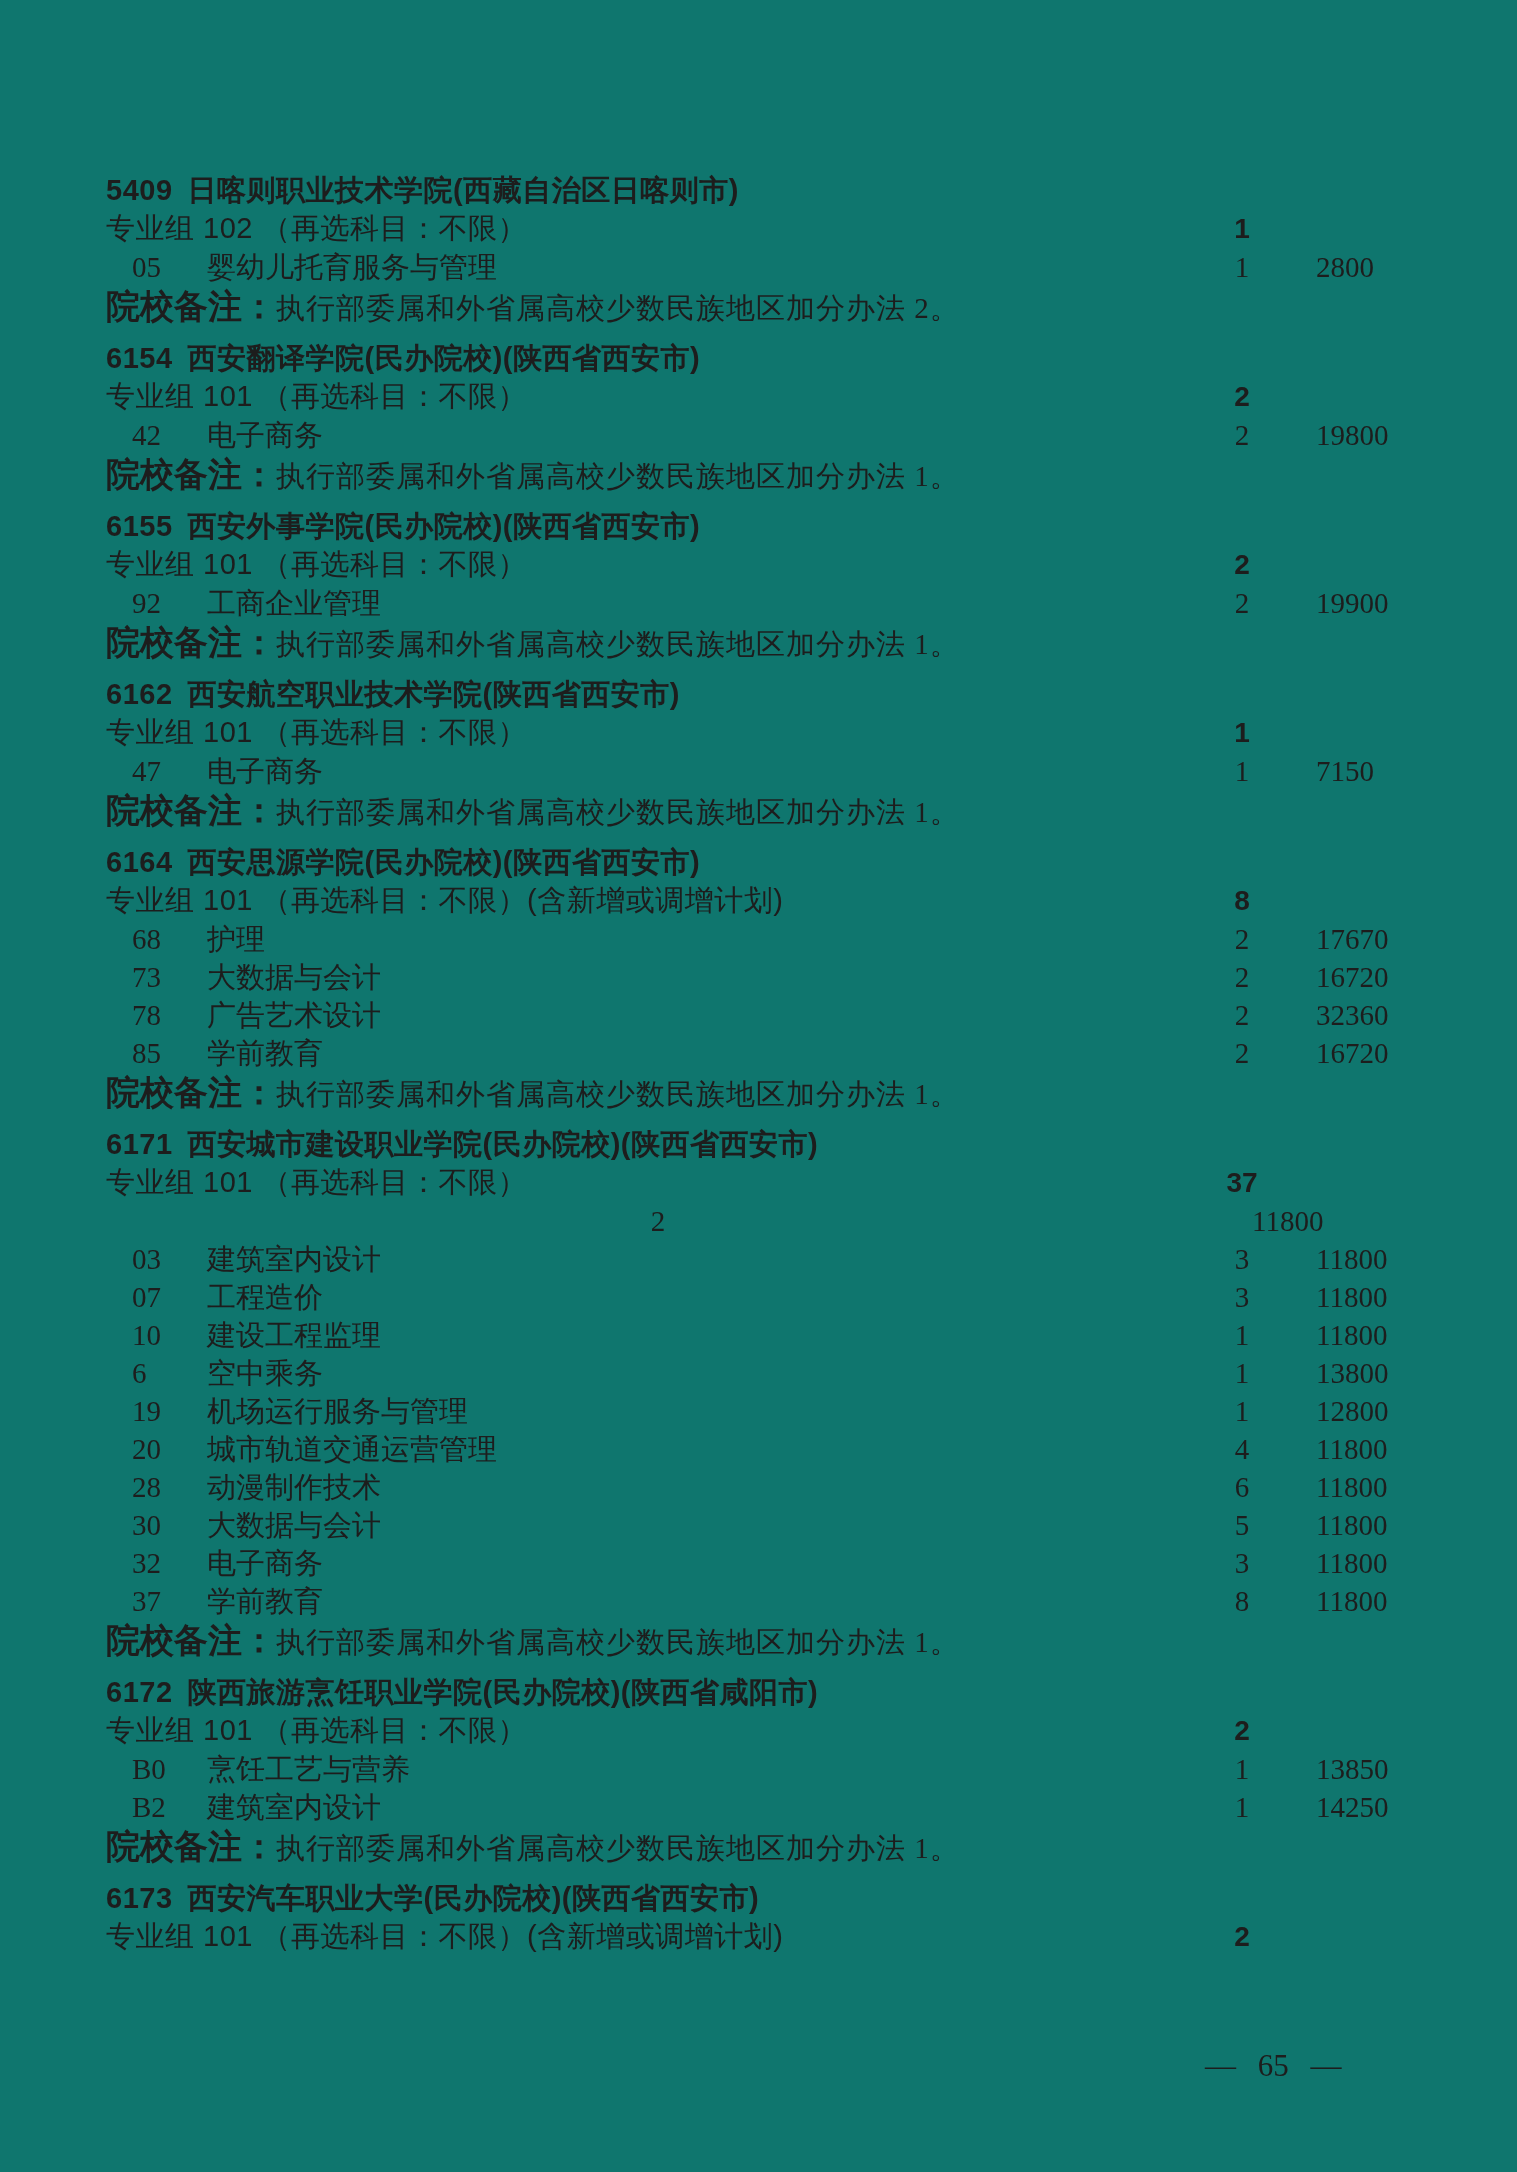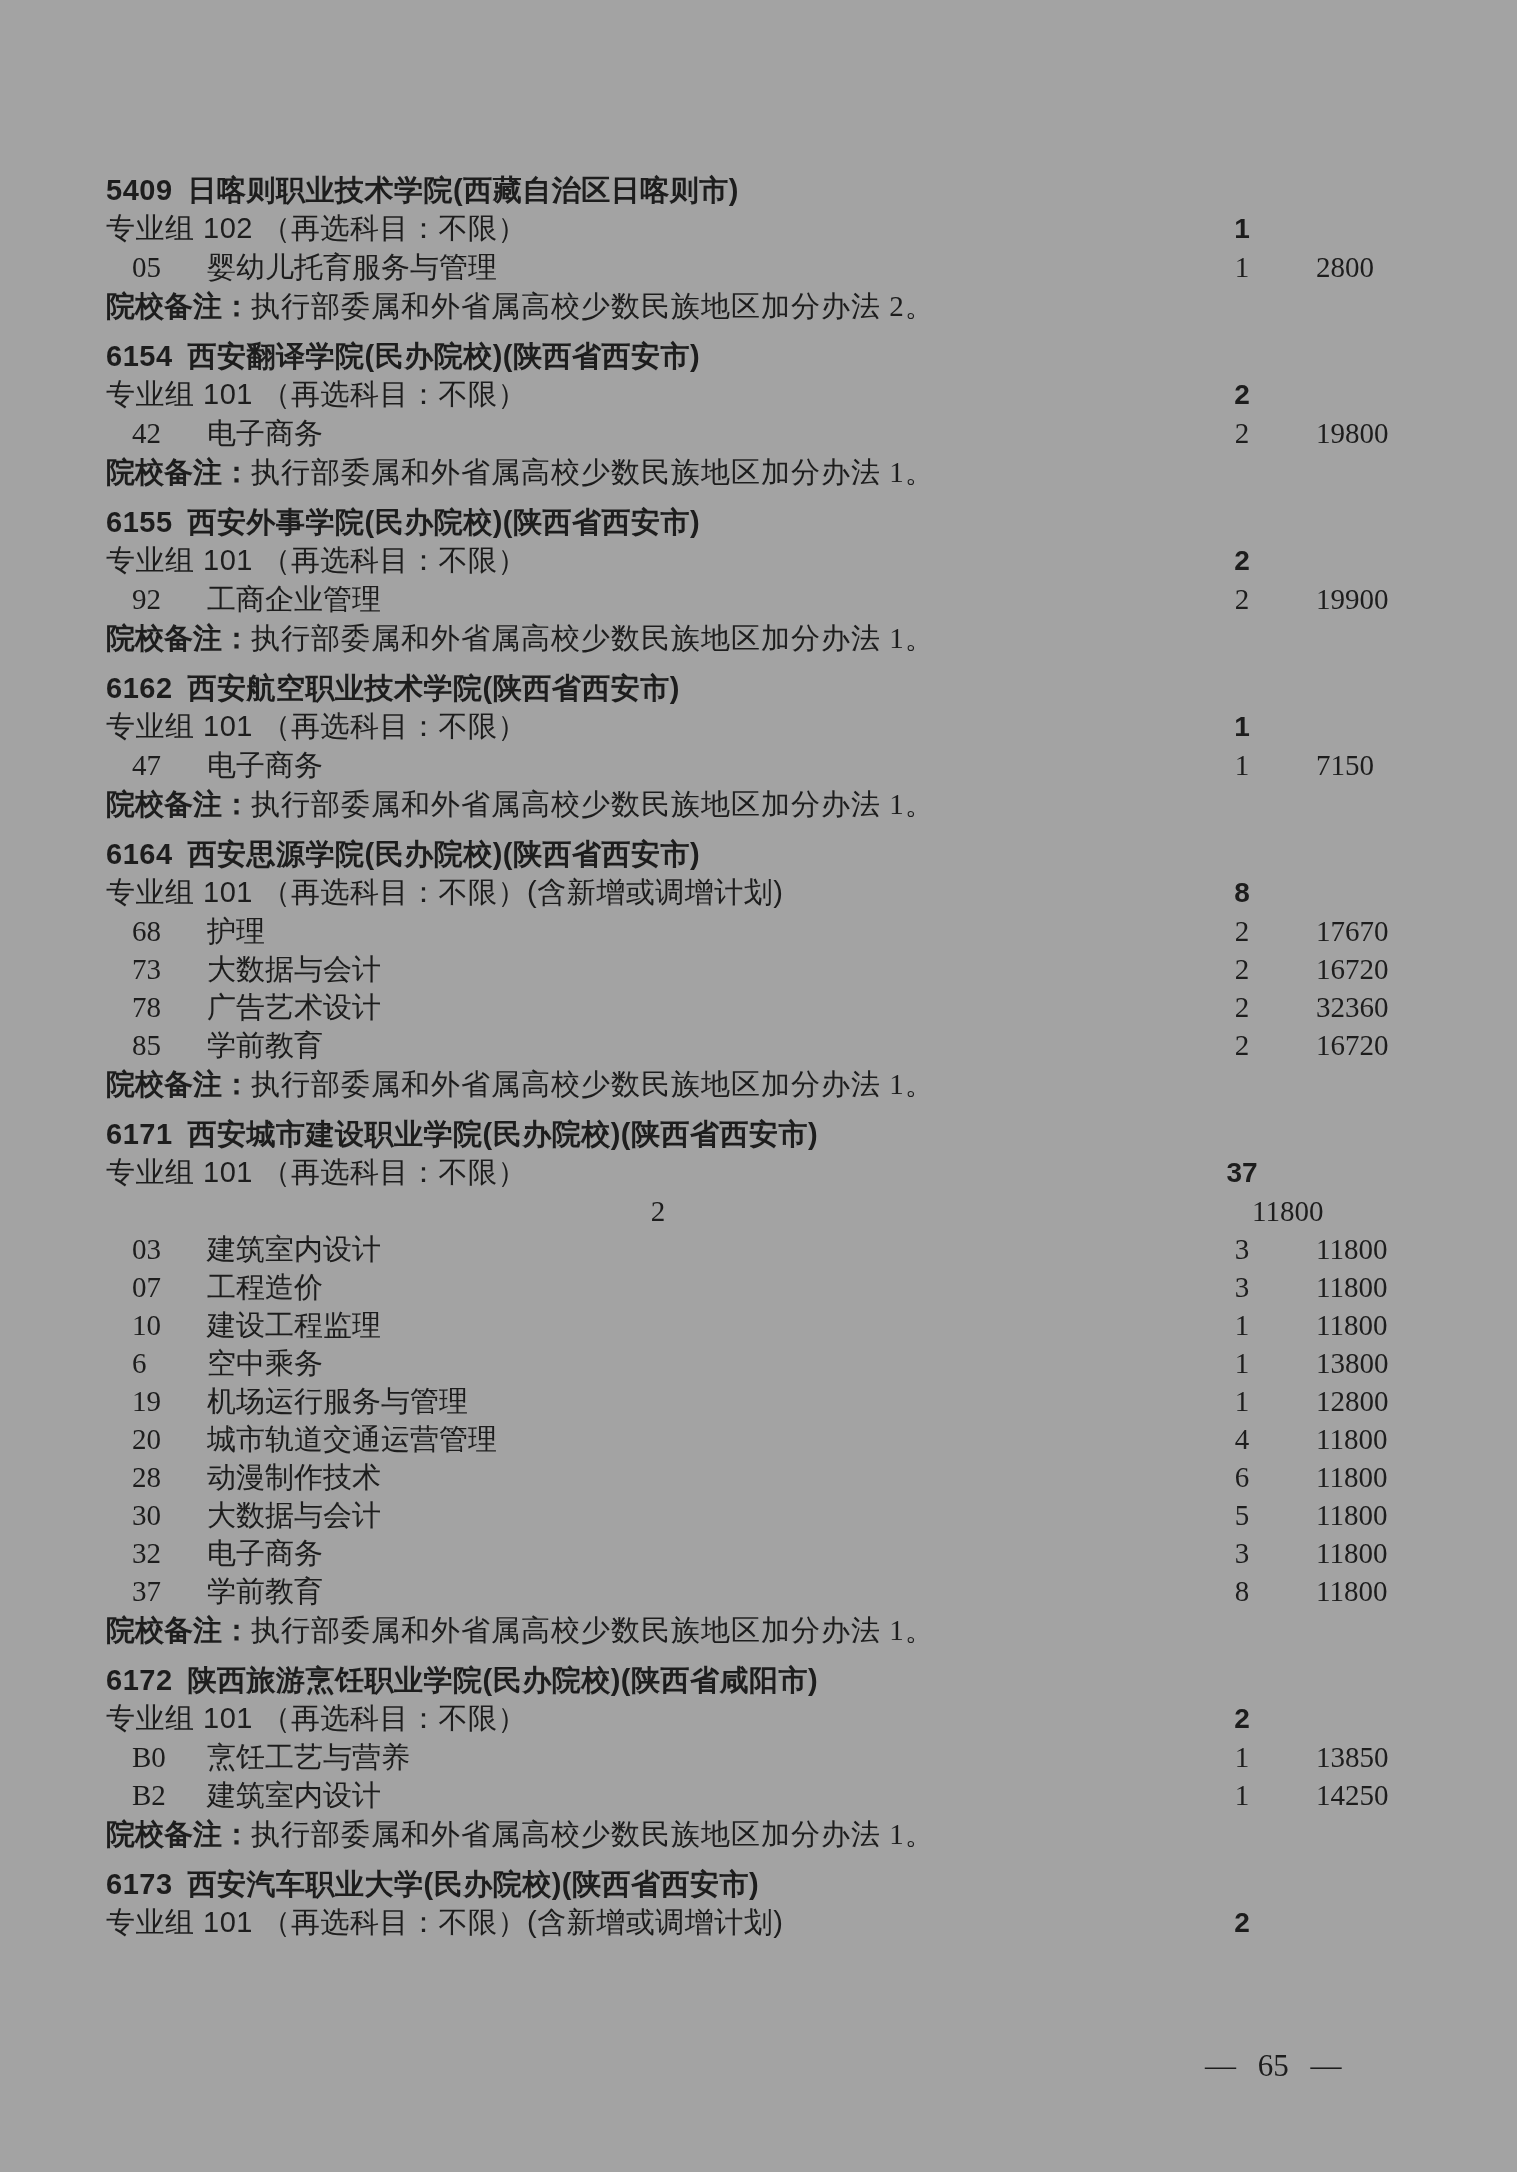--- a/index.html
+++ b/index.html
@@ -1,19 +1,19 @@
 <!DOCTYPE html>
 <html><head>
 <meta charset="utf-8">
 <style>
   html,body{margin:0;padding:0;background:#e8e8e8;}
   .page{
     position:relative;
     width:1517px;height:2172px;
-    background:#a3a3a3;
+    background:#0f766e;
     margin:0 auto;
     overflow:hidden;
     color:#1d1d1d;
   }
   .content{
     position:absolute;
     left:106px;top:171px;
     width:1286px;
   }
   .block{margin-top:6px;}
@@ -66,21 +66,21 @@
     padding-left:42px;
     white-space:nowrap;
   }
   .remark{
     line-height:40px;
     white-space:nowrap;
   }
   .remark .rlabel{
     font-family:"Liberation Sans","DejaVu Sans",sans-serif;
     font-weight:700;
-    font-size:29px;
+    font-size:34px;
     text-align:right;
   }
   .remark .rtext{
     font-family:"Liberation Serif","DejaVu Serif",serif;
     font-weight:400;
     font-size:29px;
     letter-spacing:1px;
   }
   .footer{
     position:absolute;

